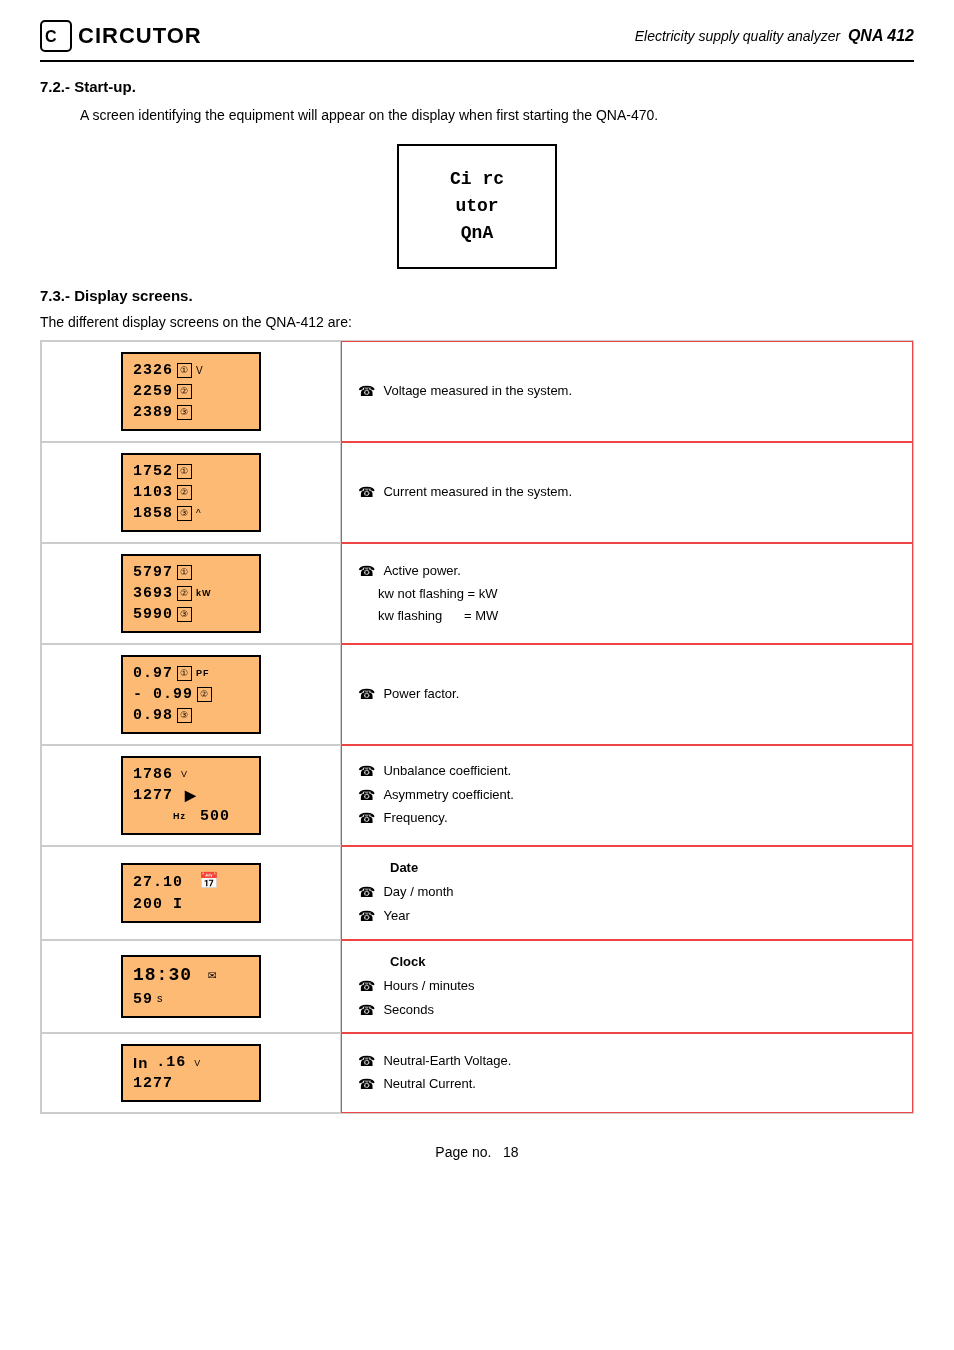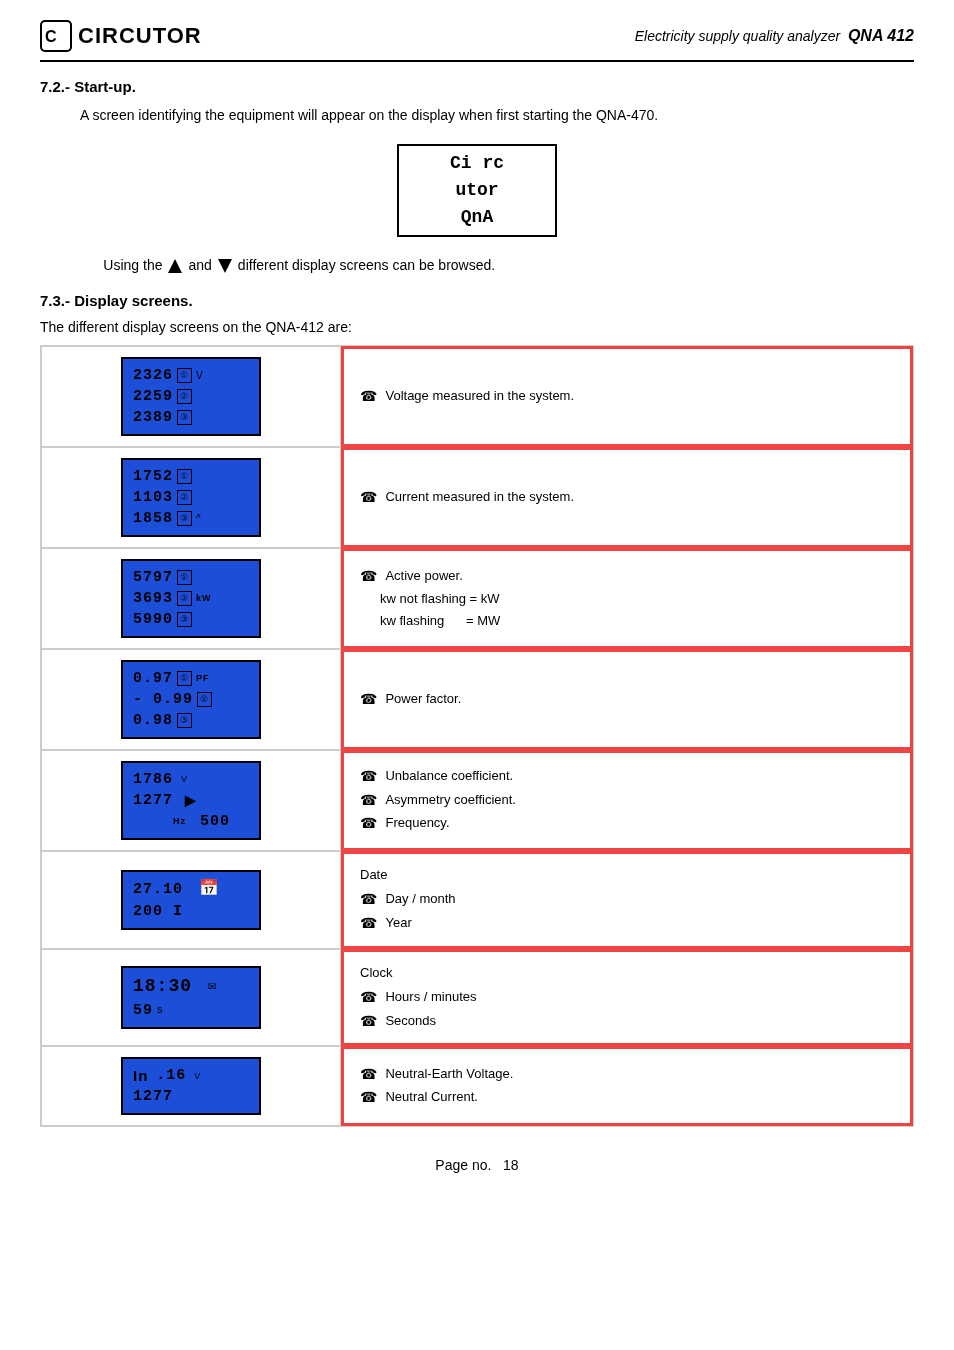--- a/index.html
+++ b/index.html
@@ -55,21 +55,21 @@
       margin-bottom: 10px;
       line-height: 1.5;
     }
     .startup-box {
       display: flex;
       justify-content: center;
       margin: 18px 0;
     }
     .lcd-box {
       border: 2px solid #000;
-      padding: 4px 30px;
+      padding: 20px 30px;
       font-family: 'Courier New', monospace;
       font-size: 18px;
       font-weight: bold;
       line-height: 1.5;
       background: #fff;
       min-width: 160px;
       text-align: center;
     }
     .arrow-text {
       margin-left: 40px;
@@ -103,54 +103,55 @@
       margin-top: 10px;
     }
     .display-cell-left {
       border: 1px solid #ccc;
       padding: 10px 12px;
       display: flex;
       align-items: center;
       justify-content: center;
     }
     .display-cell-right {
-      border: 3px solid #ef4444;
+      border: 1px solid #ef4444;
       padding: 10px 16px;
       display: flex;
       flex-direction: column;
       justify-content: center;
       font-size: 13px;
       line-height: 1.7;
     }
     .mini-lcd {
       border: 2px solid #000;
       padding: 6px 10px;
       font-family: 'Courier New', monospace;
       font-weight: bold;
-      background: #1d4ed8;
+      background: #fdba74;
       font-size: 15px;
       line-height: 1.4;
       min-width: 140px;
     }
     .phone-icon::before {
       content: '☎';
       font-size: 14px;
       margin-right: 4px;
     }
     .phone-icon {
       display: inline-block;
     }
     .desc-line {
       display: flex;
       align-items: flex-start;
       gap: 4px;
     }
     .bold-label {
-      font-weight: normal;
+      font-weight: bold;
       margin-bottom: 2px;
+      margin-left: 32px;
     }
     .page-footer {
       text-align: center;
       margin-top: 30px;
       font-size: 14px;
     }
     .lcd-row {
       display: flex;
       align-items: center;
       gap: 4px;
@@ -195,27 +196,20 @@
 
   <div class="startup-box">
     <div class="lcd-box">
       <div>Ci rc</div>
       <div>utor</div>
       <div>QnA</div>
     </div>
   </div>
 
 
-  <div class="arrow-text">
-    <span>&nbsp;&nbsp;&nbsp;&nbsp;&nbsp;&nbsp;Using the</span>
-    <span class="arrow-up"></span>
-    <span>and</span>
-    <span class="arrow-down"></span>
-    <span>different display screens can be browsed.</span>
-  </div>
 </div>
 
 <div class="section">
   <h2>7.3.- Display screens.</h2>
   <p style="margin-bottom:8px;">The different display screens on the QNA-412 are:</p>
 
   <div class="display-grid">
 
     <div class="display-cell-left">
       <div class="mini-lcd">

